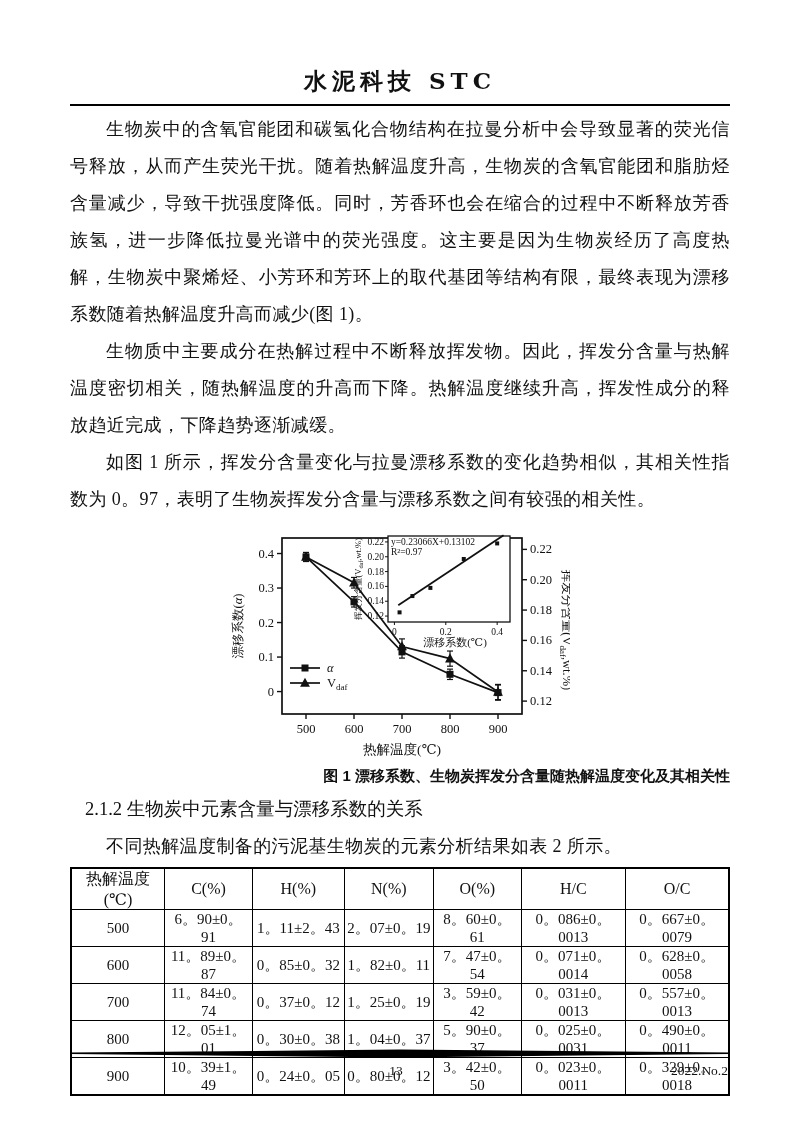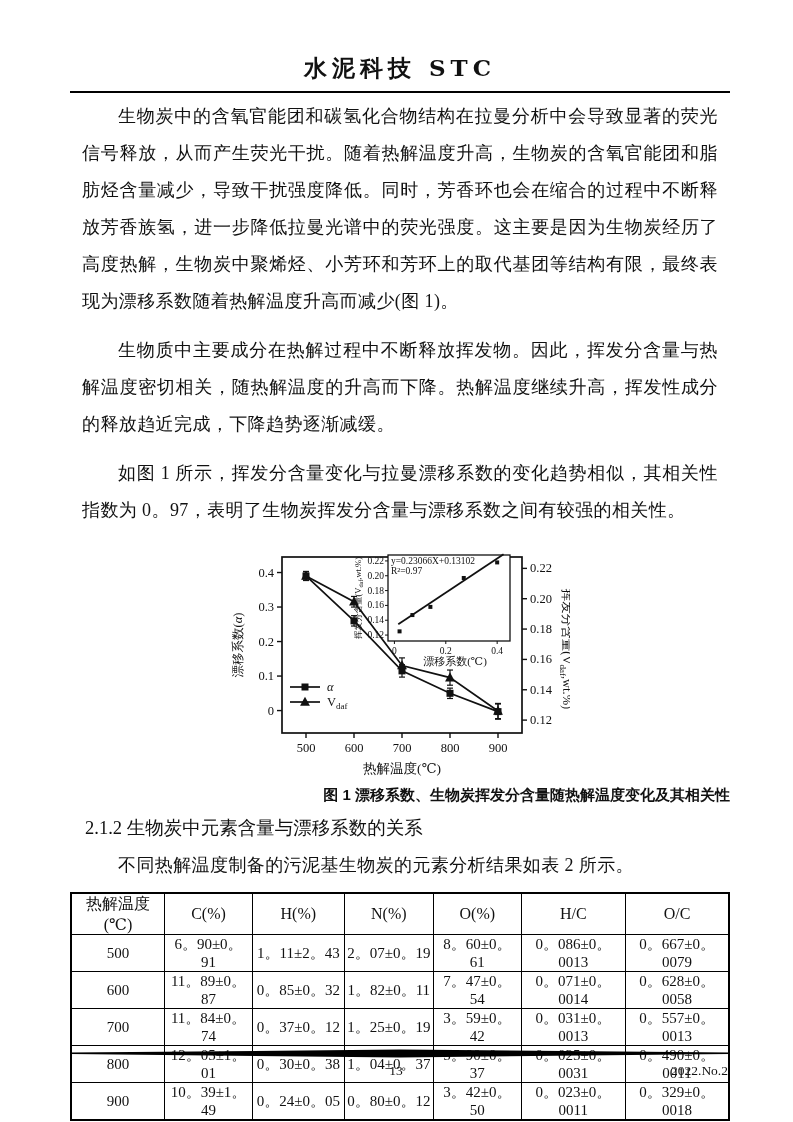--- a/index.html
+++ b/index.html
@@ -1,27 +1,27 @@
 <!DOCTYPE html>
 <html><head>
 <meta charset="utf-8">
 <style>
   html,body{margin:0;padding:0;background:#e8e8e8;}
   .page{
     position:relative;width:793px;height:1122px;background:#ffffff;
-    box-sizing:border-box;padding:51px 63px 0 70px;overflow:hidden;
+    box-sizing:border-box;padding:64px 63px 0 70px;overflow:hidden;
     font-family:"Liberation Serif","DejaVu Serif",serif;color:#111;
   }
   .journal-title{
     text-align:center;font-size:23px;line-height:34px;font-weight:bold;
     letter-spacing:5px;font-family:"DejaVu Serif","Liberation Serif",serif;
   }
   .header-rule{border:none;border-top:2px solid #000;margin:6px 0 0 0;}
   .body-para{
-    margin:12px;font-size:18px;line-height:37px;text-align:justify;
+    margin:0;font-size:18px;line-height:37px;text-align:justify;
     text-indent:2em;letter-spacing:0.4px;
   }
   .body-para.first{margin-top:5px;}
   .figure{display:flex;justify-content:center;margin-top:4px;}
   svg text{font-family:"Liberation Serif","DejaVu Serif",serif;fill:#111;}
   .fig-caption{
     margin-top:2px;text-align:right;font-size:15px;line-height:20px;font-weight:bold;
     font-family:"Liberation Sans","DejaVu Sans",sans-serif;
   }
   .section-heading{

